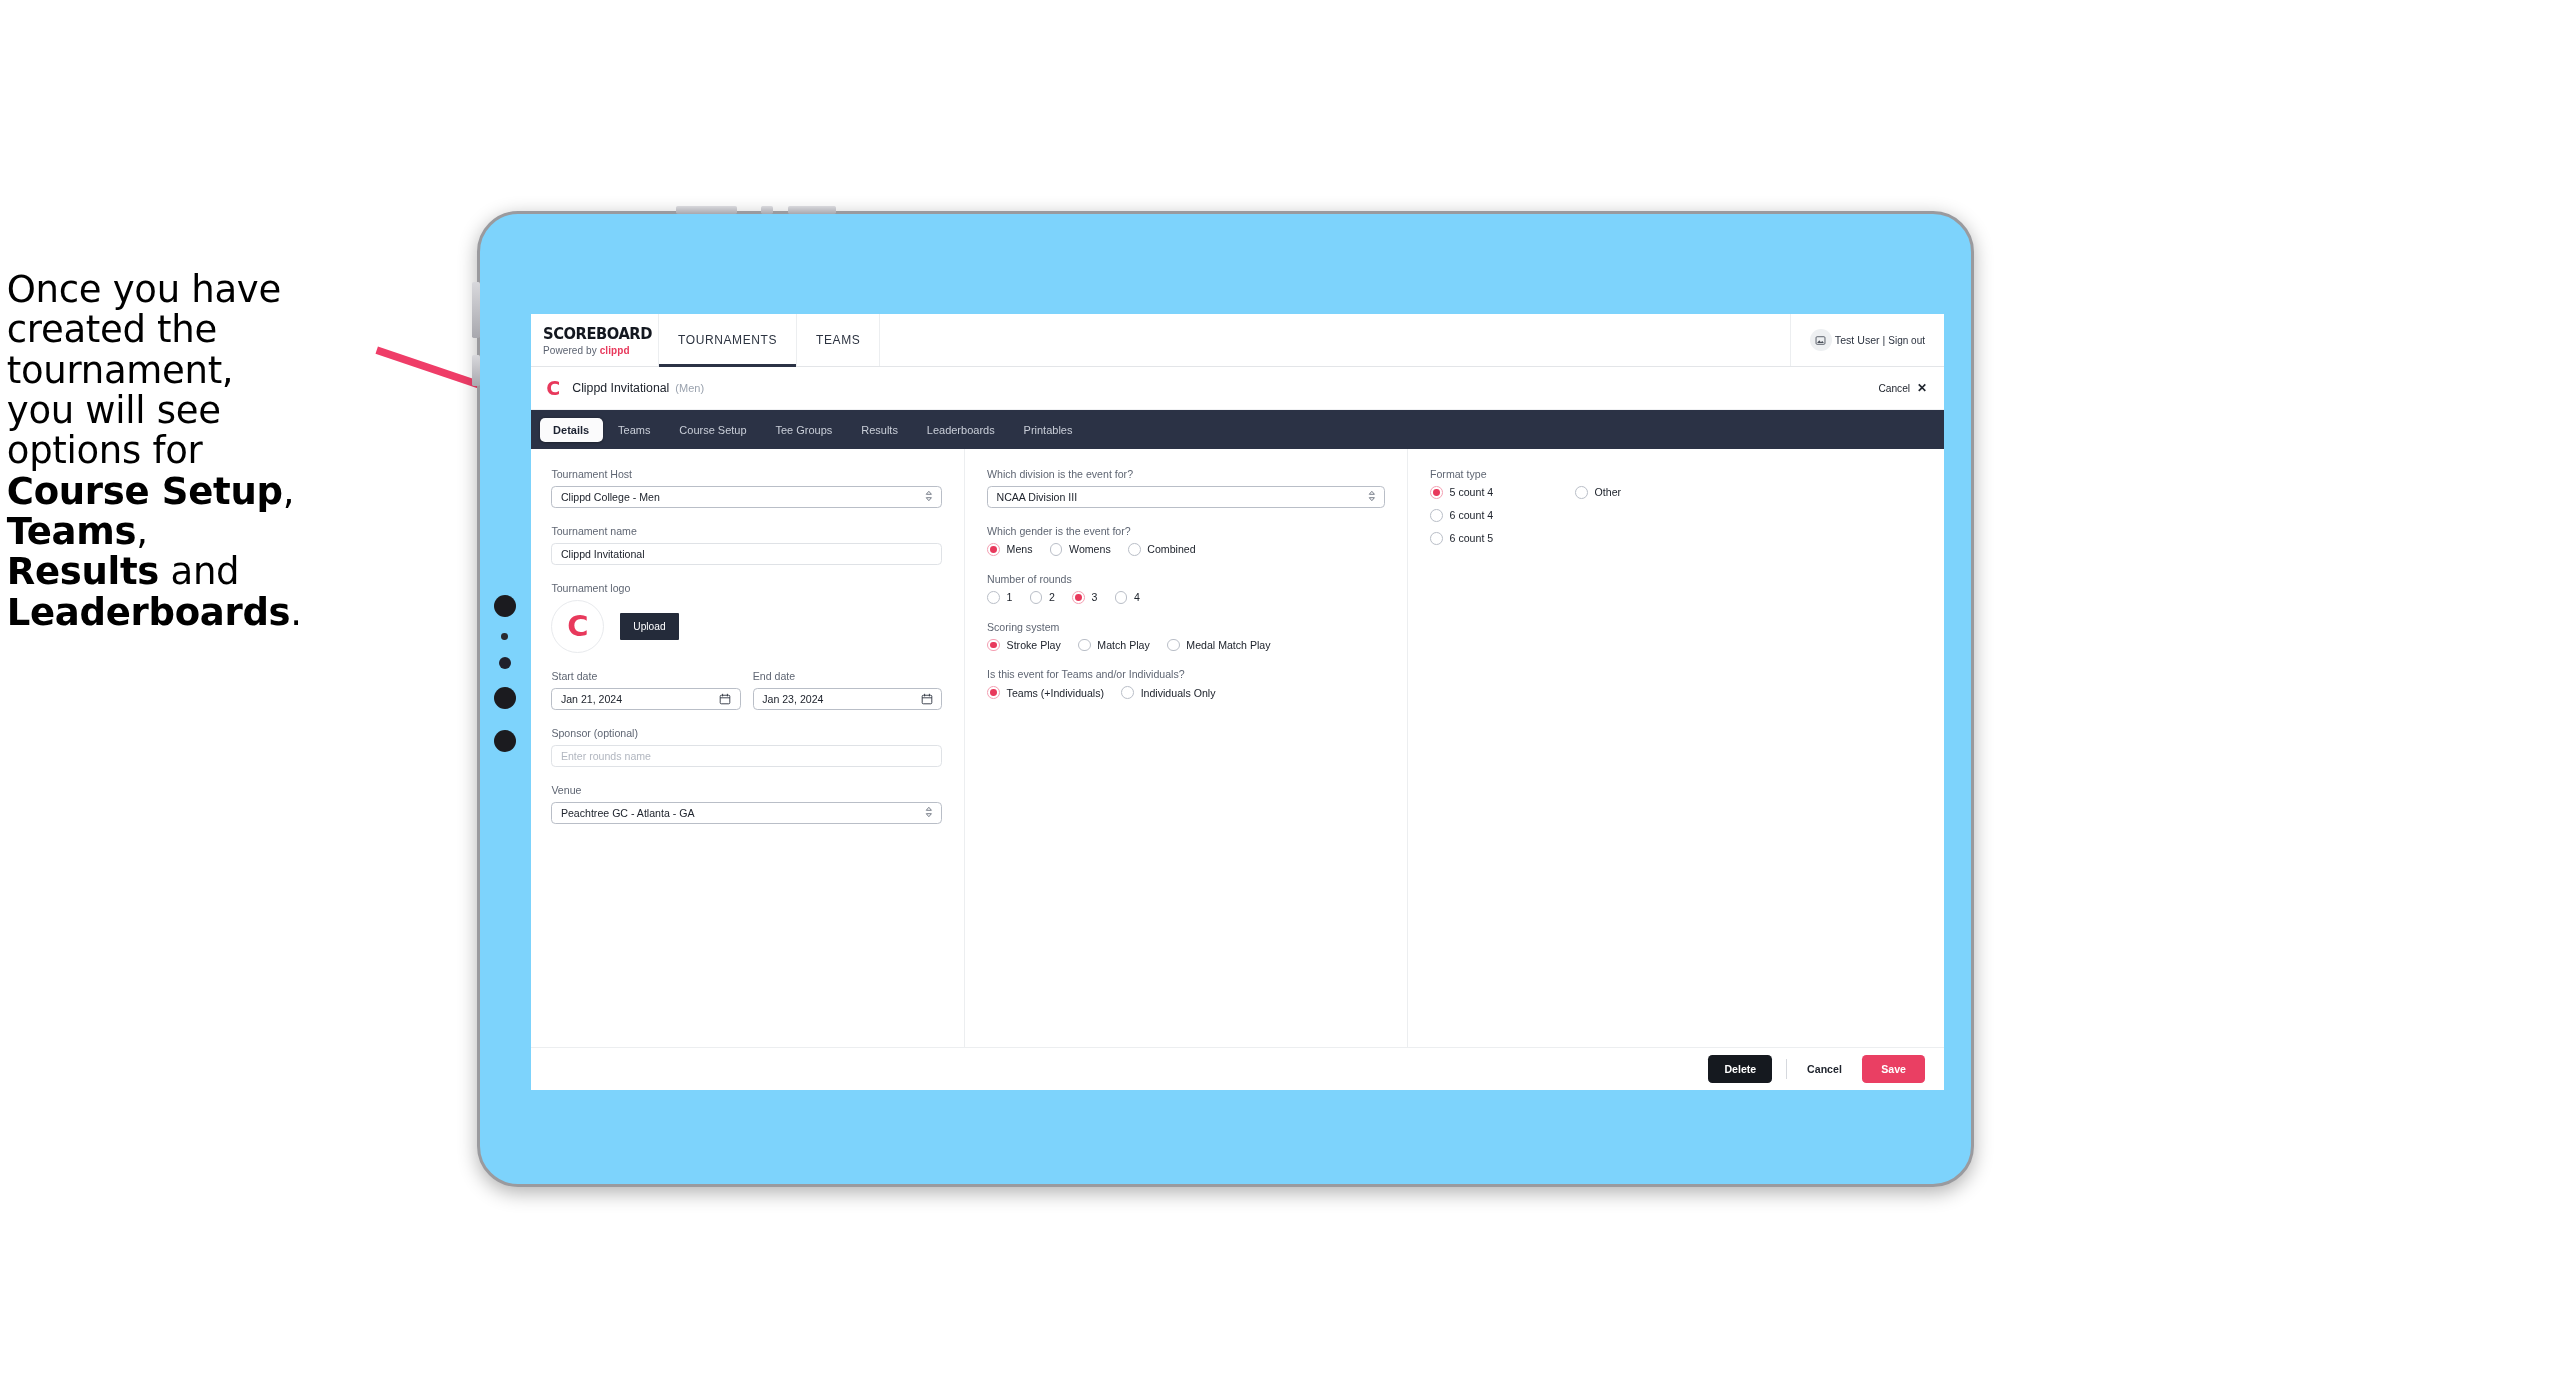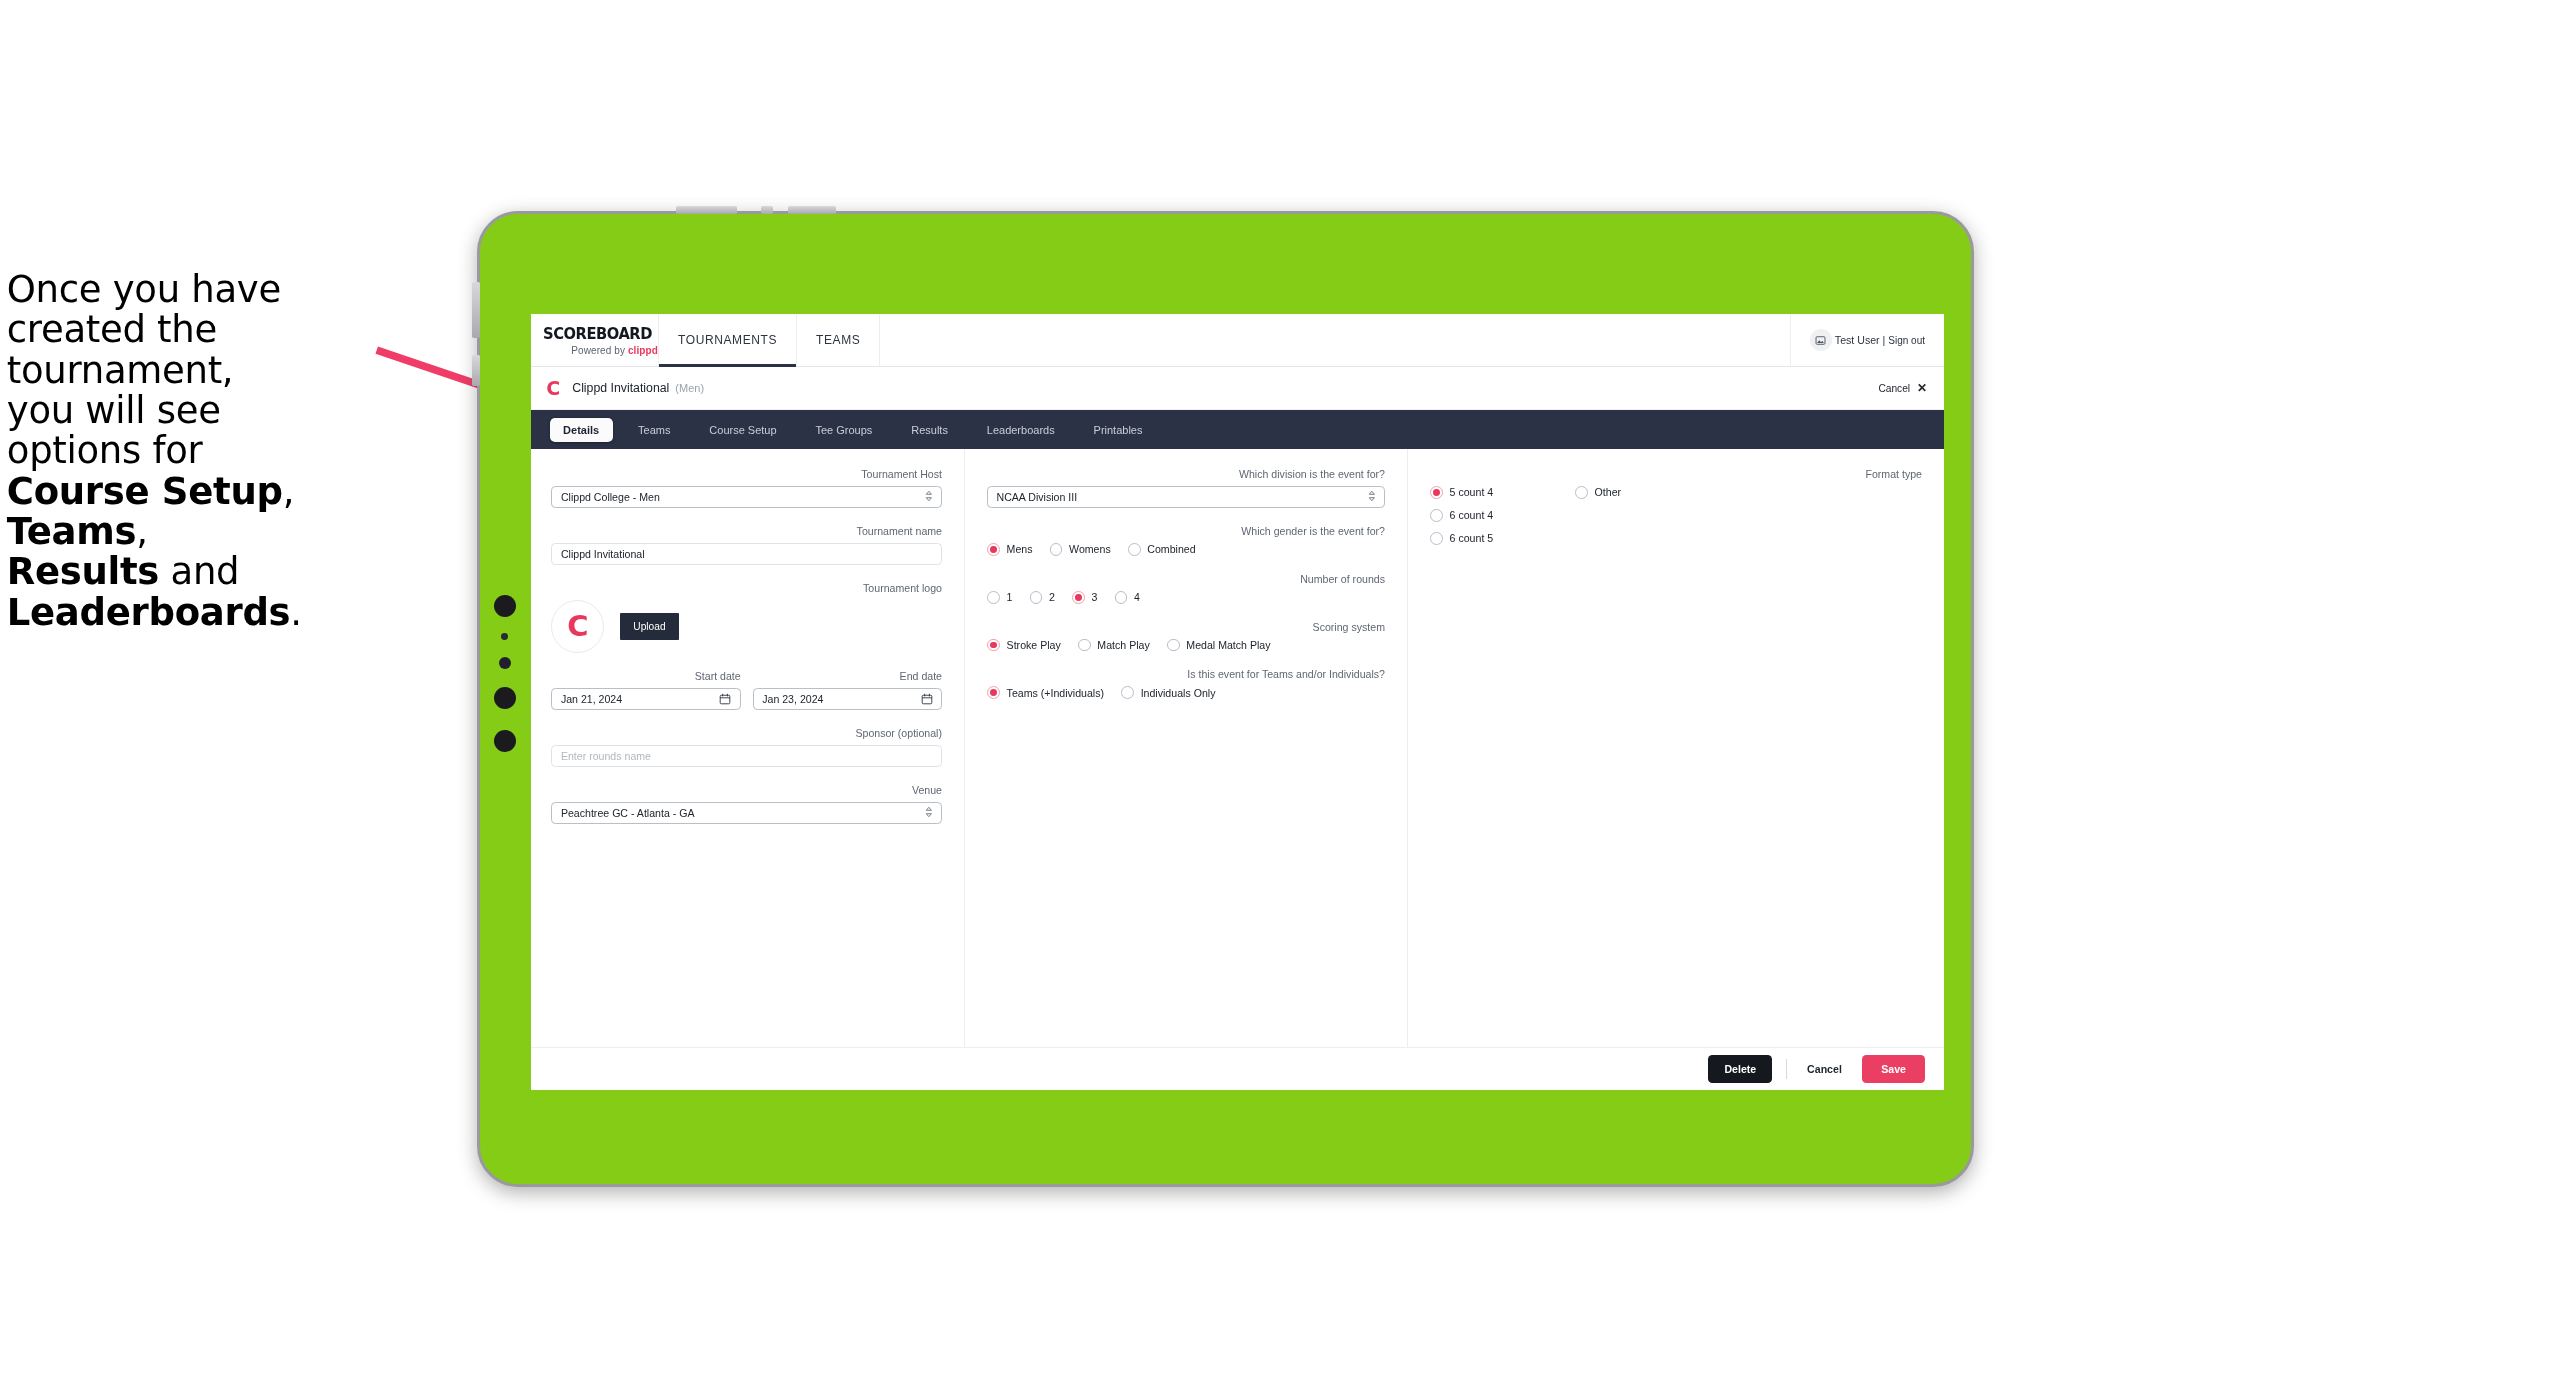--- a/index.html
+++ b/index.html
@@ -26,25 +26,24 @@
   .annotation .b { font-weight: 700; }
 
   
   .arrow-wrap { position: absolute; left: 375px; top: 323px; width: 306px; height: 136px; }
 
   
   .tablet {
     position:absolute;
     left: 477px; top: 211px;
     width: 1497px; height: 976px;
-    background: #84cc16;
+    background: #7dd3fc;
     border-radius: 41px;
     border: 3.4px solid #9a9a9e;
     box-shadow: 0 5.1px 19px rgba(0,0,0,0.30);
-    text-align: right;
   }
   .tablet-btn {
     position:absolute;
     background: linear-gradient(180deg,#d8d8dc,#a8a8ae);
     border-radius: 1.7px;
   }
   .btn-top-1 { top: -8.5px; left: 196px; width: 61px; height: 8.5px; }
   .btn-top-2 { top: -8.5px; left: 281px; width: 12px; height: 8.5px; }
   .btn-top-3 { top: -8.5px; left: 308px; width: 48px; height: 8.5px; }
   .btn-left-1 { left: -8.5px; top: 68px; width: 8.5px; height: 56px; }
@@ -121,21 +120,21 @@
   }
   .xglyph { font-size:12px; font-weight:600; }
 
   
   .tabstrip {
     height: 39px; background:#2b3245; display:flex; align-items:center;
     padding-left: 8.5px; gap: 1.7px;
   }
   .tab {
     font-size:11px; color:#c9ced8; padding: 6px 13.6px; border-radius:5.1px;
-    cursor:pointer; white-space:nowrap;margin-left:10px;
+    cursor:pointer; white-space:nowrap;
   }
   .tab.active { background:#fbfbfc; color:#1b2130; font-weight:700;
     box-shadow:0 0.9px 2.6px rgba(0,0,0,0.35); }
 
   
   .body { display:flex; height: 598px; background:#fff; }
   .col { padding: 19px 22px 0 20.4px; }
   .col1 { width: 434px; border-right:0.9px solid #eceef0; }
   .col2 { width: 443px; border-right:0.9px solid #eceef0; padding-left:22px;}
   .col3 { flex:1; padding-left:22px;}

